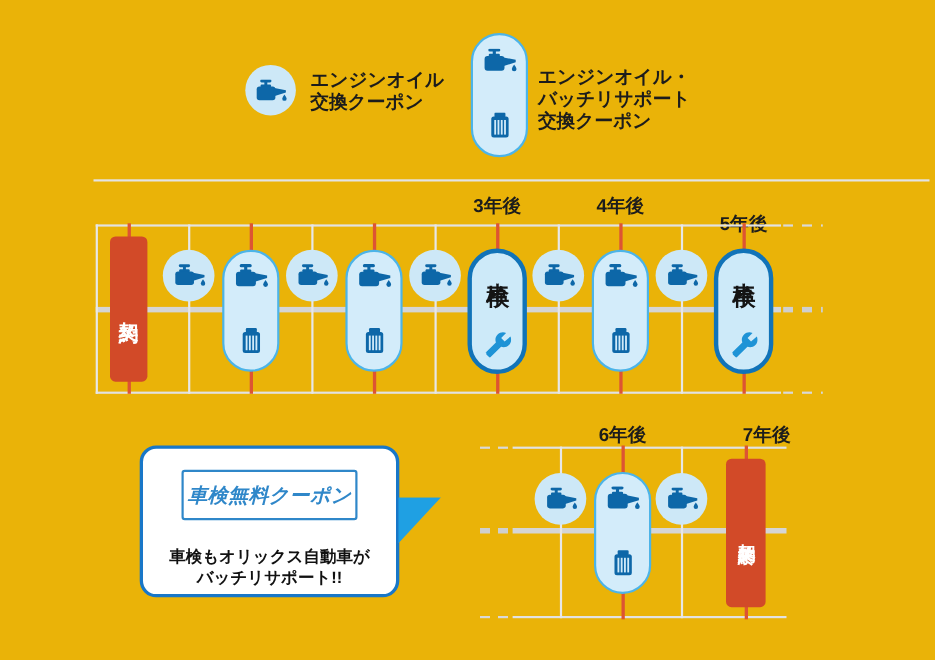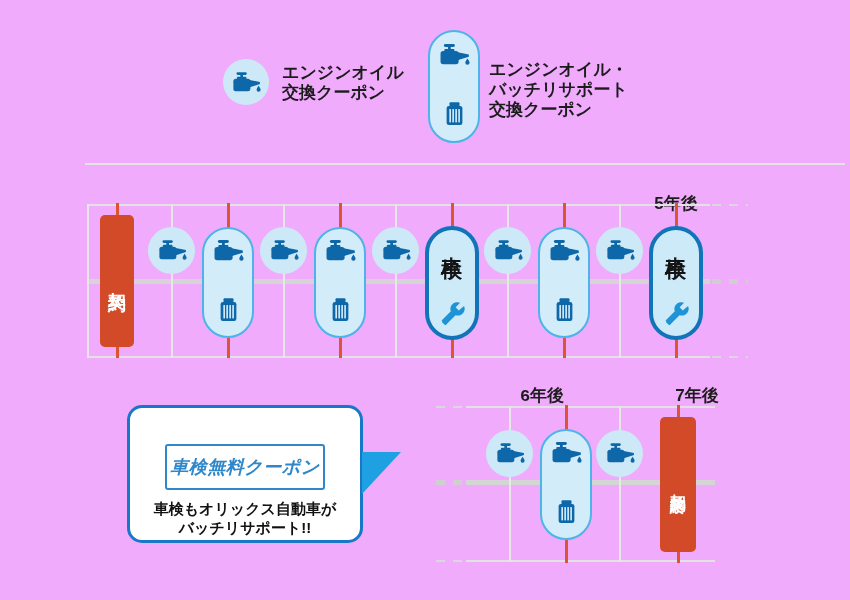--- a/index.html
+++ b/index.html
@@ -1,17 +1,17 @@
 <!DOCTYPE html>
 <html><head>
 <meta charset="utf-8">
 <style>
   html,body{margin:0;padding:0;background:#fff;}
   #stage{
-    position:relative;width:850px;height:600px;background:#f0abfc;overflow:hidden;
+    position:relative;width:850px;height:600px;background:#eab308;overflow:hidden;
     font-family:"Liberation Sans","DejaVu Sans",sans-serif;color:#222;
   }
   
   .hline{position:absolute;height:2px;background:#e2e2e2;}
   .hline.thick{height:5px;background:#d5d5d5;}
   .hdash{position:absolute;height:2px;background:repeating-linear-gradient(90deg,#d9d9d9 0 9px,transparent 9px 17px);}
   .hdash.thick{height:5px;background:repeating-linear-gradient(90deg,#cfcfcf 0 9px,transparent 9px 17px);}
   .vline{position:absolute;width:2px;background:#e7e7e7;}
   .tick{position:absolute;width:3px;background:#dd5433;}
   .sep{position:absolute;height:2px;background:#e3e3e3;}
@@ -32,24 +32,24 @@
   .icon{display:block;}
   .oil{width:32px;height:22px;fill:#0d67a8;}
   .oil.small{width:30px;height:21px;}
   .filter{width:21px;height:25px;fill:#0d67a8;}
   .wrench{width:25px;height:25px;fill:#1e93d6;}
   
   .legendtext{position:absolute;font-size:17px;font-weight:700;line-height:20px;color:#1c1c1c;white-space:pre-line;}
   
   .callout{position:absolute;left:127px;top:405px;width:236px;height:138px;background:#fff;border:3.5px solid #1877c8;
         border-radius:15px;box-sizing:border-box;display:flex;flex-direction:column;align-items:center;}
-  .logoframe{margin-top:36px;width:160px;height:46px;border:2.5px solid #2f87c9;border-radius:3px;box-sizing:border-box;
+  .logoframe{margin-top:19px;width:160px;height:46px;border:2.5px solid #2f87c9;border-radius:3px;box-sizing:border-box;
         display:flex;align-items:center;justify-content:center;}
   .logotext{font-size:18px;font-weight:900;color:#2f87c9;letter-spacing:0.5px;font-style:italic;}
-  .caption{margin-top:9px;text-align:center;font-size:15px;line-height:19px;font-weight:700;color:#111;white-space:pre-line;}
+  .caption{margin-top:24px;text-align:center;font-size:15px;line-height:19px;font-weight:700;color:#111;white-space:pre-line;}
   .pointer{position:absolute;left:362px;top:452px;width:39px;height:42px;background:#1fa0e3;
         clip-path:polygon(0 0,100% 0,0 100%);}
 </style>
 </head>
 <body>
 
 <svg width="0" height="0" style="position:absolute">
   <defs>
     <symbol id="sym-oilcan" viewBox="0 0 38 26">
       <rect x="7" y="0" width="13" height="3.4" rx="1.7"></rect>
@@ -94,20 +94,22 @@
     <svg class="icon filter">
         <use href="#sym-filter"></use>
       </svg>
   </div>
   <div class="legendtext" style="left:489px;top:60px;">エンジンオイル・
 バッチリサポート
 交換クーポン</div>
 
   <div class="sep" style="left:85px;top:163px;width:760px;"></div>
 
+  <div class="yearlabel" style="left:407px;top:176px;">3年後</div>
+  <div class="yearlabel" style="left:519px;top:176px;">4年後</div>
   <div class="yearlabel" style="left:631px;top:192px;">5年後</div>
 
   <div class="hline" style="left:87px;top:204px;width:623px;"></div>
   <div class="hline thick" style="left:87px;top:279px;width:623px;"></div>
   <div class="hline" style="left:87px;top:356px;width:623px;"></div>
   <div class="hdash" style="left:712px;top:204px;width:36px;"></div>
   <div class="hdash thick" style="left:712px;top:279px;width:36px;"></div>
   <div class="hdash" style="left:712px;top:356px;width:36px;"></div>
 
   <div class="vline" style="left:87px;top:204px;height:154px;"></div>
@@ -192,21 +194,21 @@
       </svg>
   </div>
 
   <div class="shaken" style="left:649px;top:226px;">
     <span class="vtext">車検</span>
     <svg class="icon wrench">
         <use href="#sym-wrench"></use>
       </svg>
   </div>
 
-  <div class="yearlabel" style="left:497px;top:384px;font-family:Liberation Mono, monospace;">6年後</div>
+  <div class="yearlabel" style="left:521px;top:384px;">6年後</div>
   <div class="yearlabel" style="left:652px;top:384px;">7年後</div>
 
   <div class="hdash" style="left:436px;top:406px;width:28px;"></div>
   <div class="hdash thick" style="left:436px;top:480px;width:28px;"></div>
   <div class="hdash" style="left:436px;top:560px;width:28px;"></div>
   <div class="hline" style="left:466px;top:406px;width:249px;"></div>
   <div class="hline thick" style="left:466px;top:480px;width:249px;"></div>
   <div class="hline" style="left:466px;top:560px;width:249px;"></div>
 
   <div class="vline" style="left:509px;top:406px;height:156px;"></div>

